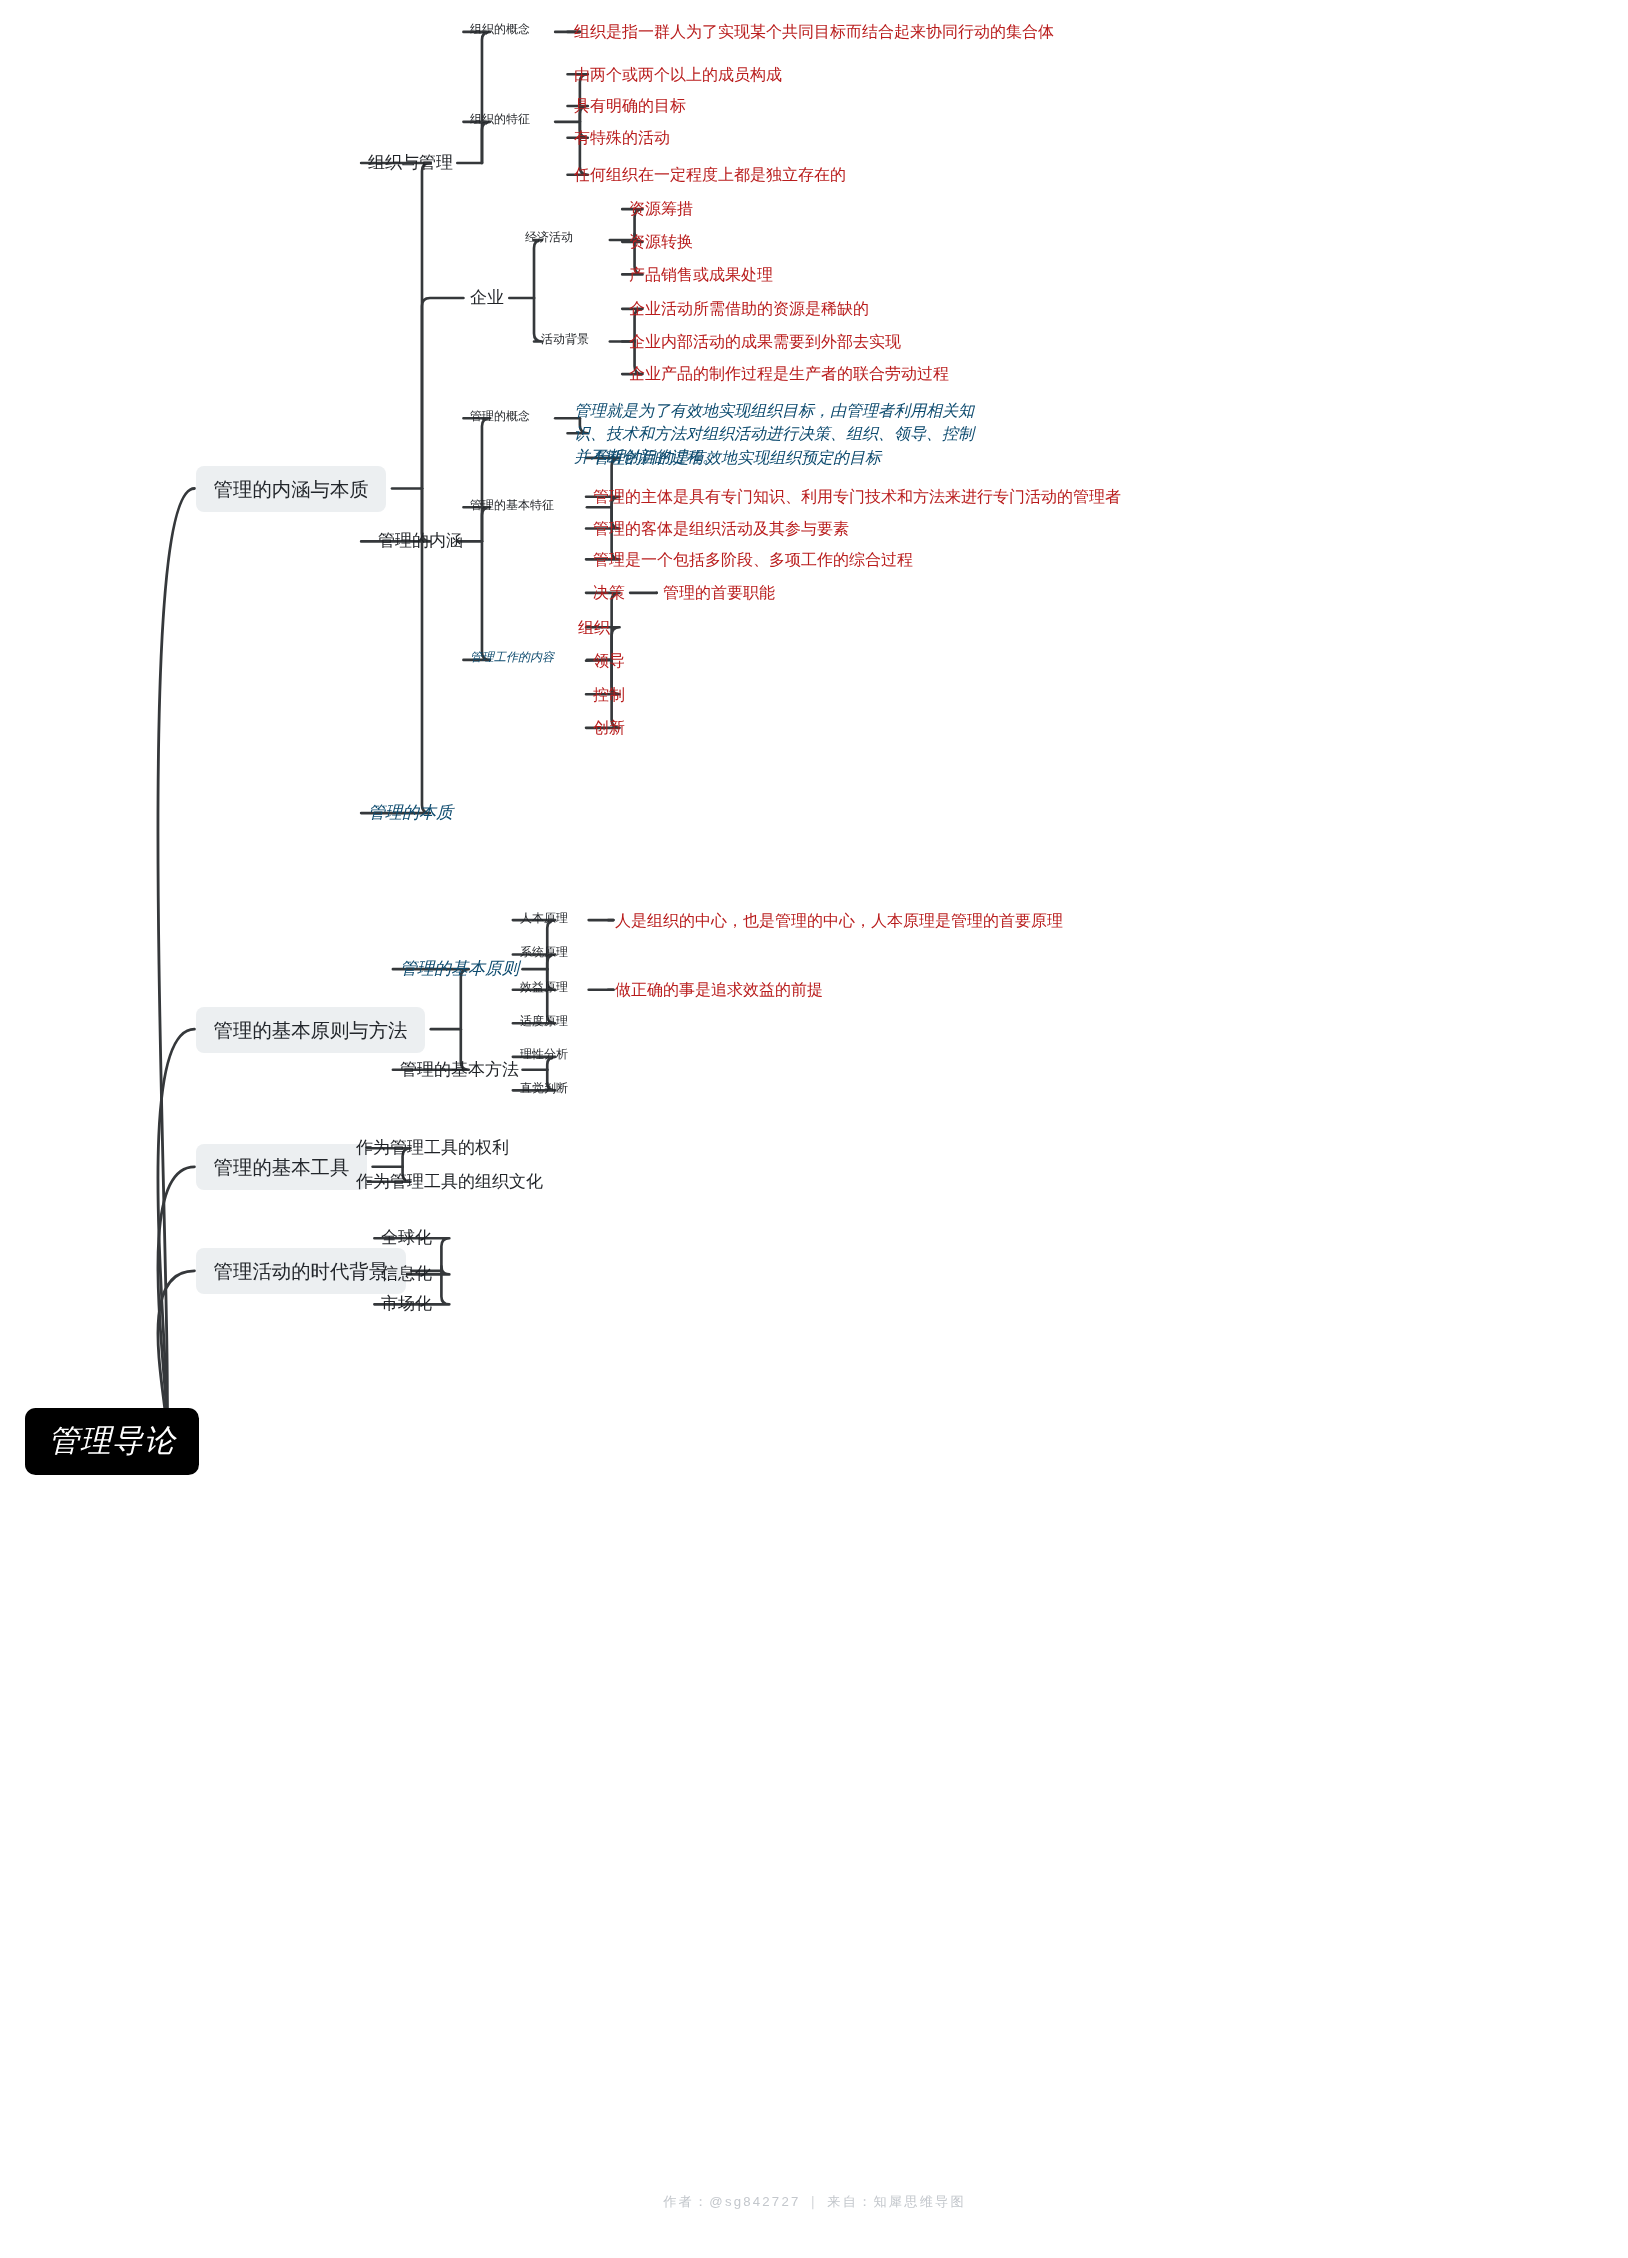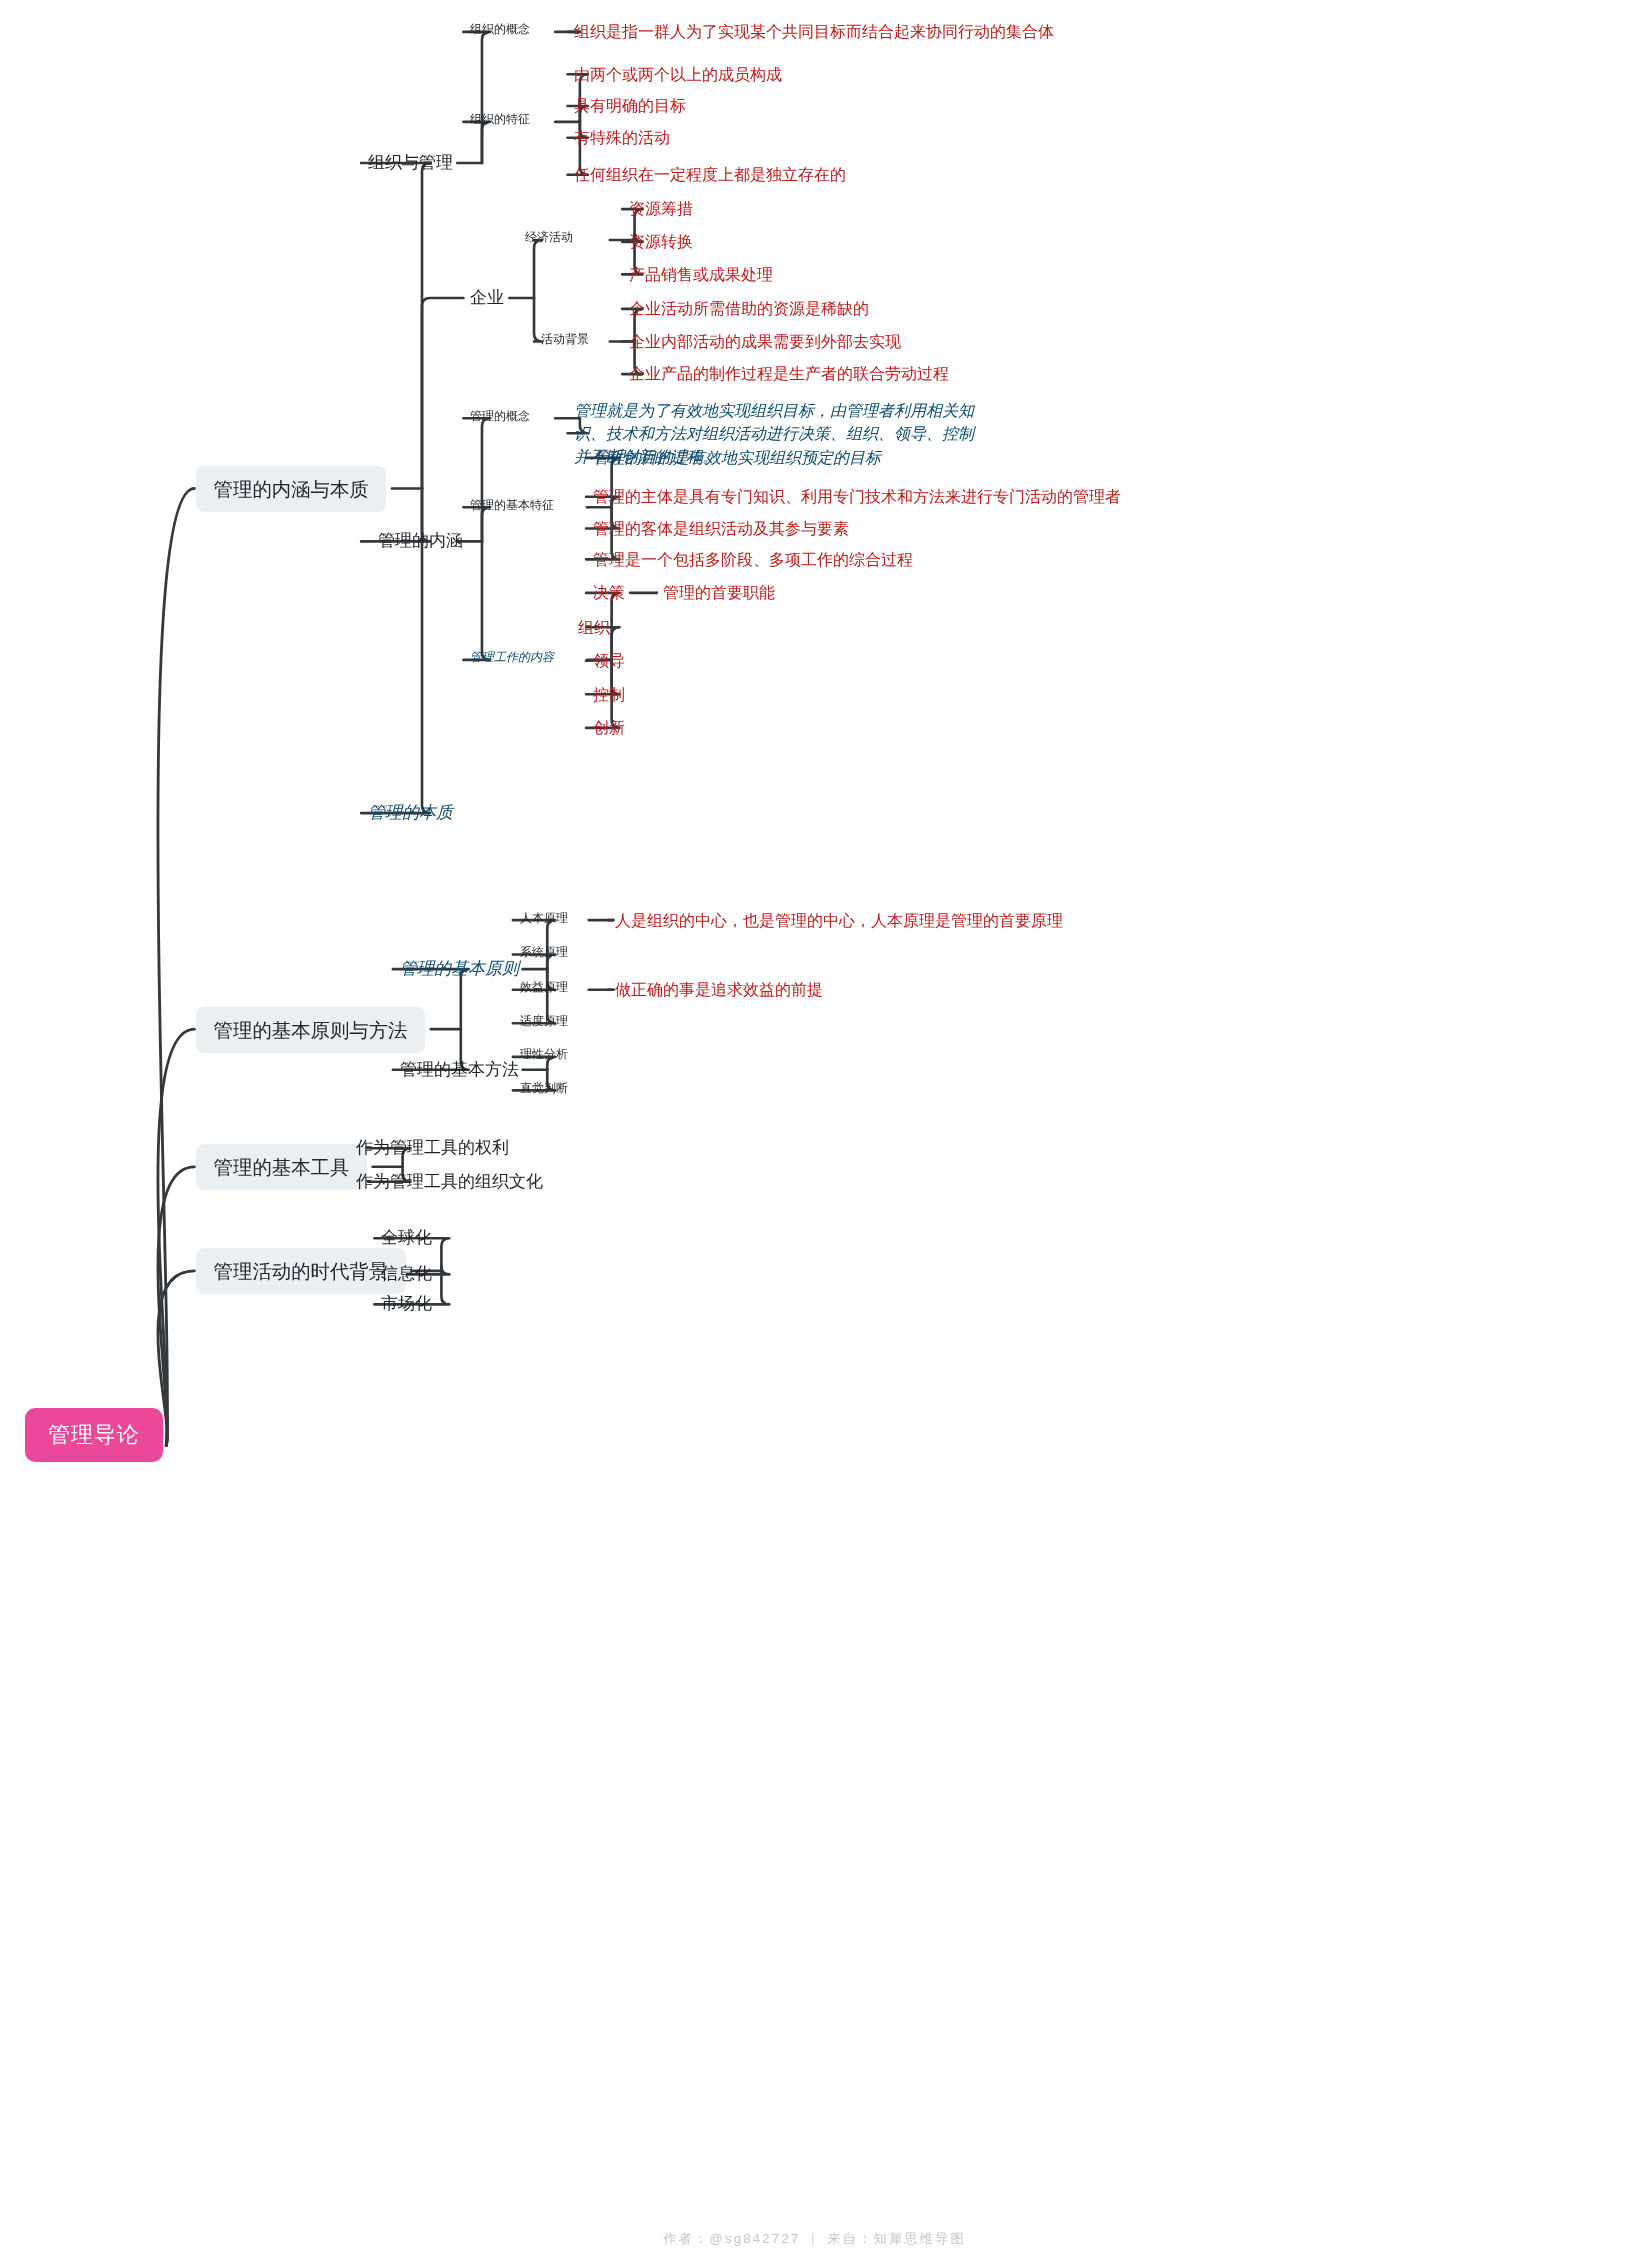--- a/index.html
+++ b/index.html
@@ -1,35 +1,35 @@
 <!DOCTYPE html>
 <html style="font-size:14px"><head>
 <meta charset="utf-8">
 <style>
   html,body{margin:0;padding:0;background:#fff;}
   body{font-family:"Liberation Sans","DejaVu Sans",sans-serif;}
   #canvas{position:relative;width:1629px;height:2258px;background:#fff;overflow:hidden;}
   #wires{position:absolute;left:0;top:0;width:1629px;height:2258px;pointer-events:none;}
   .node{position:absolute;white-space:nowrap;line-height:1.35;}
   .root{
-    background:#ec4899;color:#fff;border-radius:10.6px;
-    font-size:22px;padding:12.4px 23px;font-weight:500;letter-spacing:0.9px;
+    background:#000000;color:#fff;border-radius:10.6px;
+    font-size:31px;padding:12.4px 23px;font-weight:500;letter-spacing:0.9px;font-style:italic;
   }
   .lvl1{
     background:#eceff1;color:#22262b;border-radius:8px;
     font-size:19.4px;padding:9.7px 17.6px;
   }
   .lvl2{font-size:17px;color:#1f2226;}
   .lvl3{font-size:12px;color:#1f2226;}
   .lvl4{font-size:16px;color:#b91c1c;}
   .red{color:#0c4a6e;font-style:italic;}
   .multiline{white-space:normal;width:415px;line-height:1.45;}
   .footer{
     position:absolute;width:100%;text-align:center;left:0;
-    font-size:13.2px;color:#c3c7cc;letter-spacing:2.2px;margin-top:37px;
+    font-size:13.2px;color:#c3c7cc;letter-spacing:2.2px;
   }
 </style>
 </head>
 <body>
 
 <div id="canvas">
   <svg id="wires" viewBox="0 0 1846 2560" width="1629" height="2258">
       <path d="M188,1638.921875 C198,1508.7125 144,553.84375 220,553.84375" fill="none" stroke="#35383b" stroke-width="3.2" stroke-linecap="round" stroke-linejoin="round"></path>
       <path d="M188,1638.921875 C198,1582.2725 144,1166.84375 220,1166.84375" fill="none" stroke="#35383b" stroke-width="3.2" stroke-linecap="round" stroke-linejoin="round"></path>
       <path d="M188,1638.921875 C198,1600.9925 144,1322.84375 220,1322.84375" fill="none" stroke="#35383b" stroke-width="3.2" stroke-linecap="round" stroke-linejoin="round"></path>

